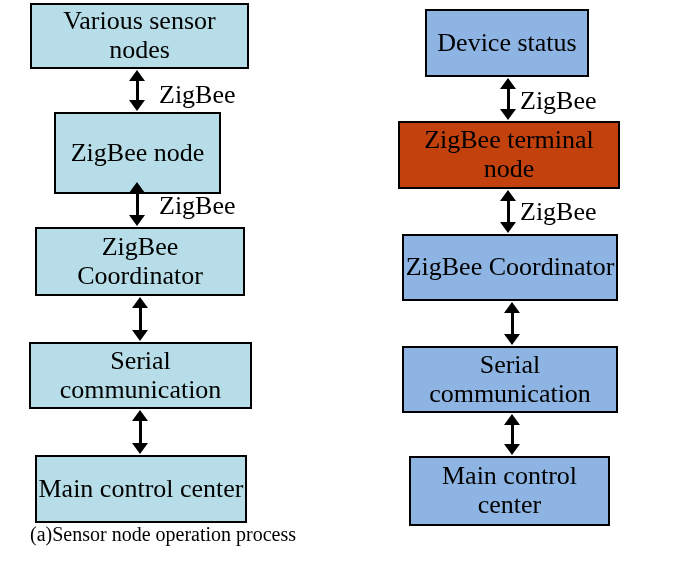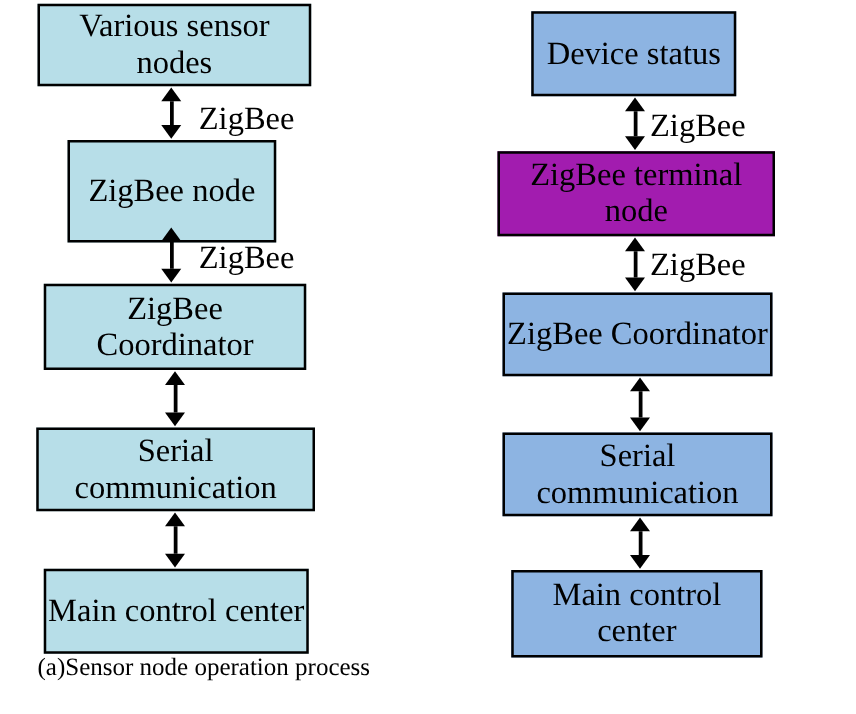--- a/index.html
+++ b/index.html
@@ -137,21 +137,21 @@
 
   <div class="flow-box b-b0" style="background-color: rgb(141, 180, 226);">Device status</div>
 
   <div class="varrow ar-b0">
     <span class="head-up"></span>
     <span class="shaft"></span>
     <span class="head-down"></span>
   </div>
   <span class="zigbee-label lb-b0">ZigBee</span>
 
-  <div class="flow-box b-b1" style="background-color: #a21caf;">ZigBee terminal node</div>
+  <div class="flow-box b-b1" style="background-color: #c2410c;">ZigBee terminal node</div>
 
   <div class="varrow ar-b1">
     <span class="head-up"></span>
     <span class="shaft"></span>
     <span class="head-down"></span>
   </div>
   <span class="zigbee-label lb-b1">ZigBee</span>
 
   <div class="flow-box b-b2" style="background-color: rgb(141, 180, 226);">ZigBee Coordinator</div>
 

